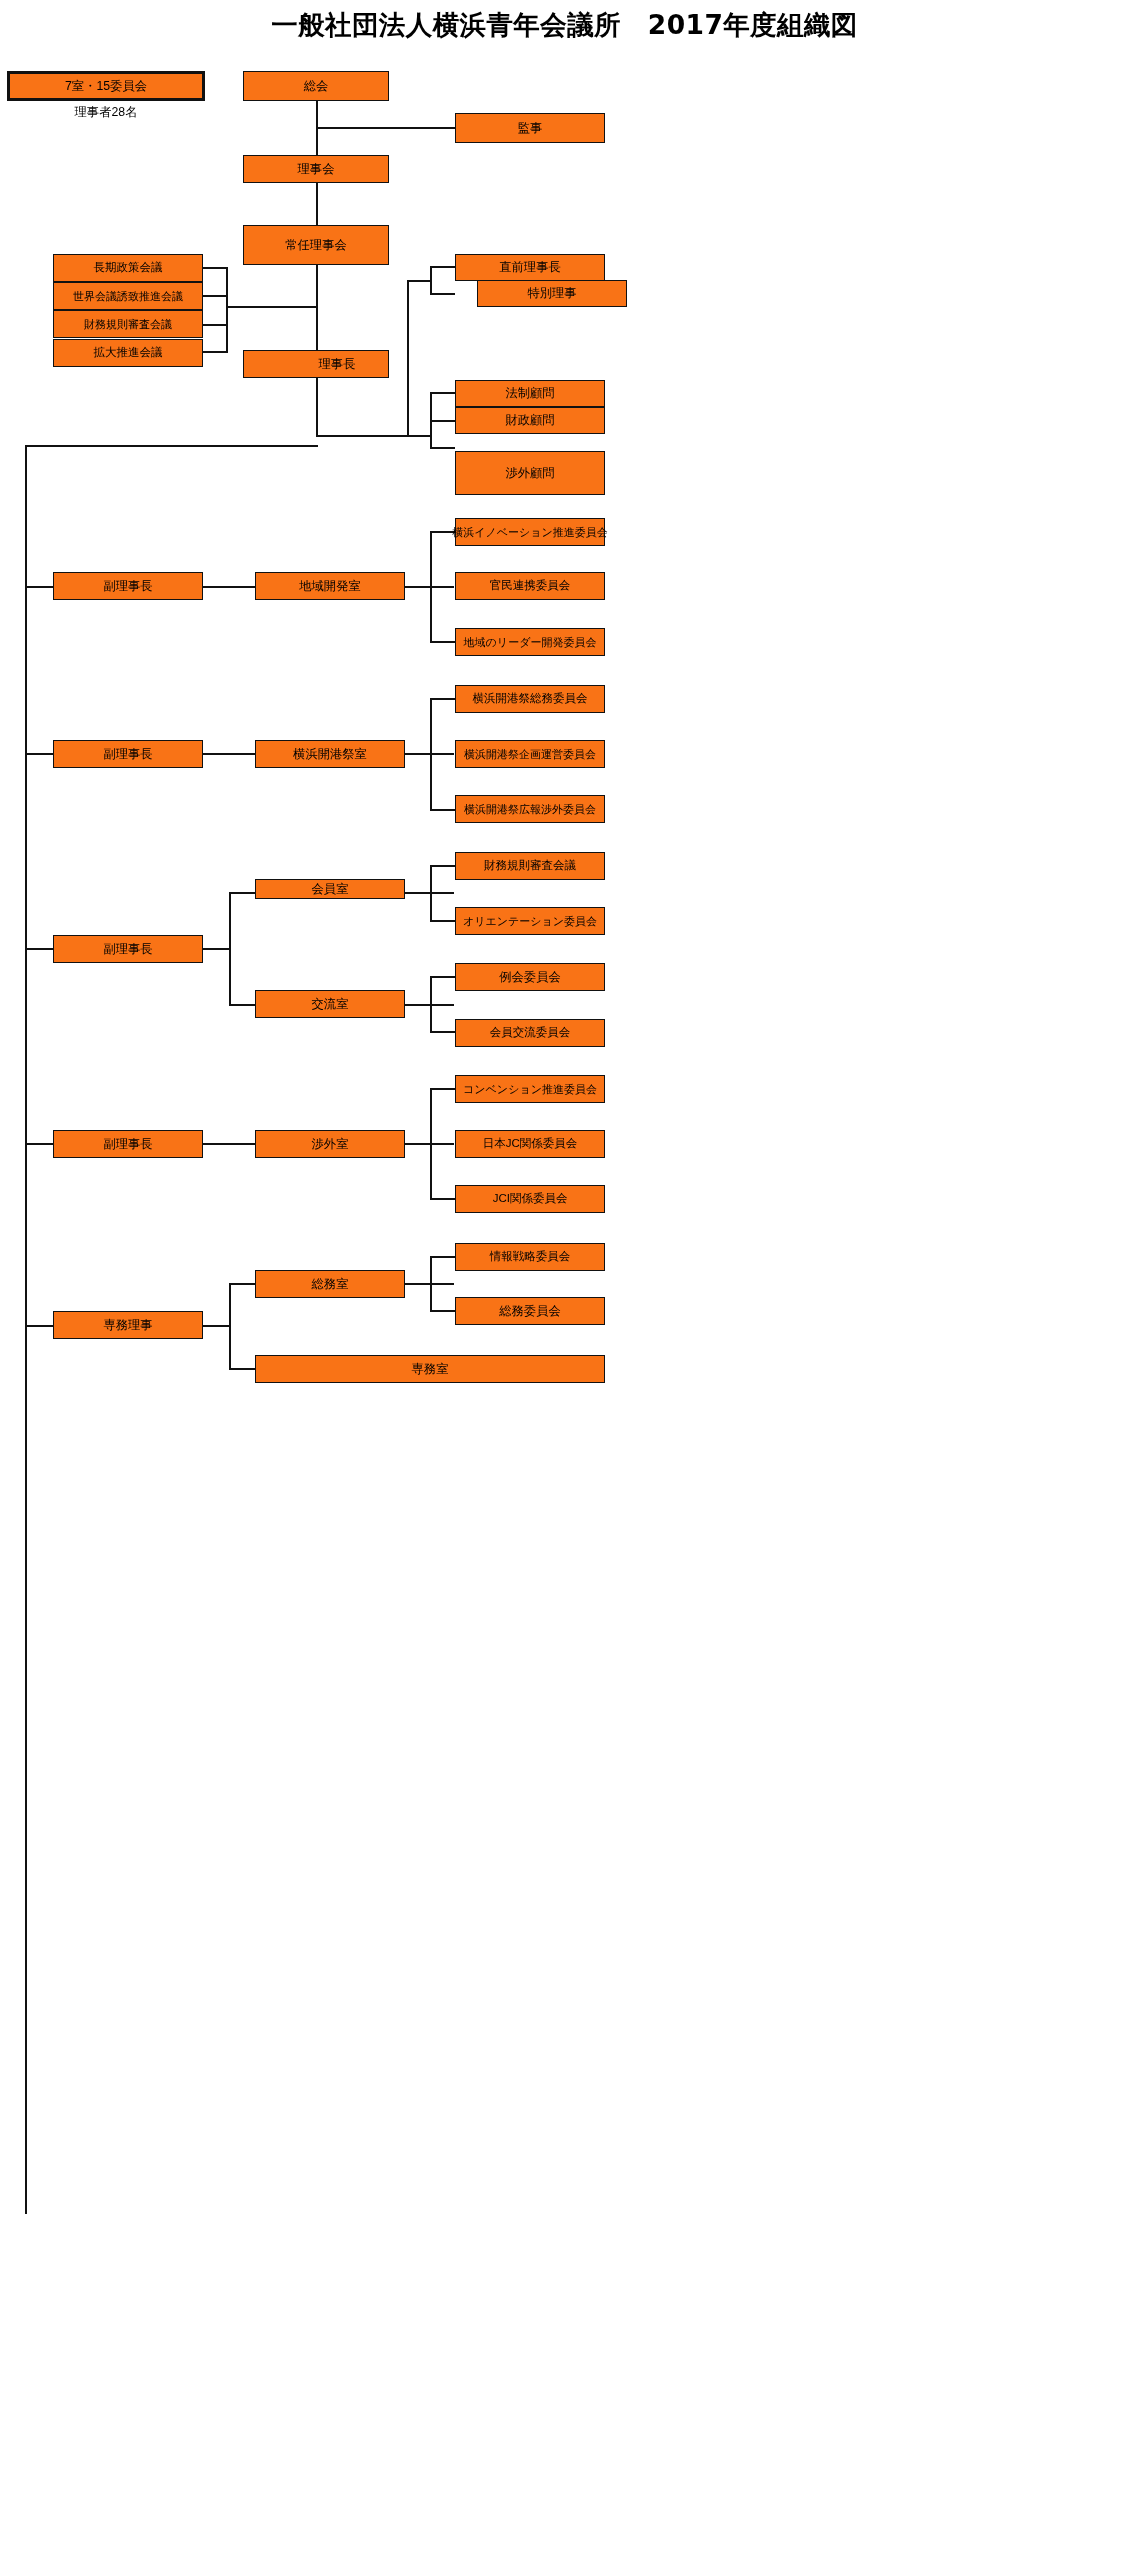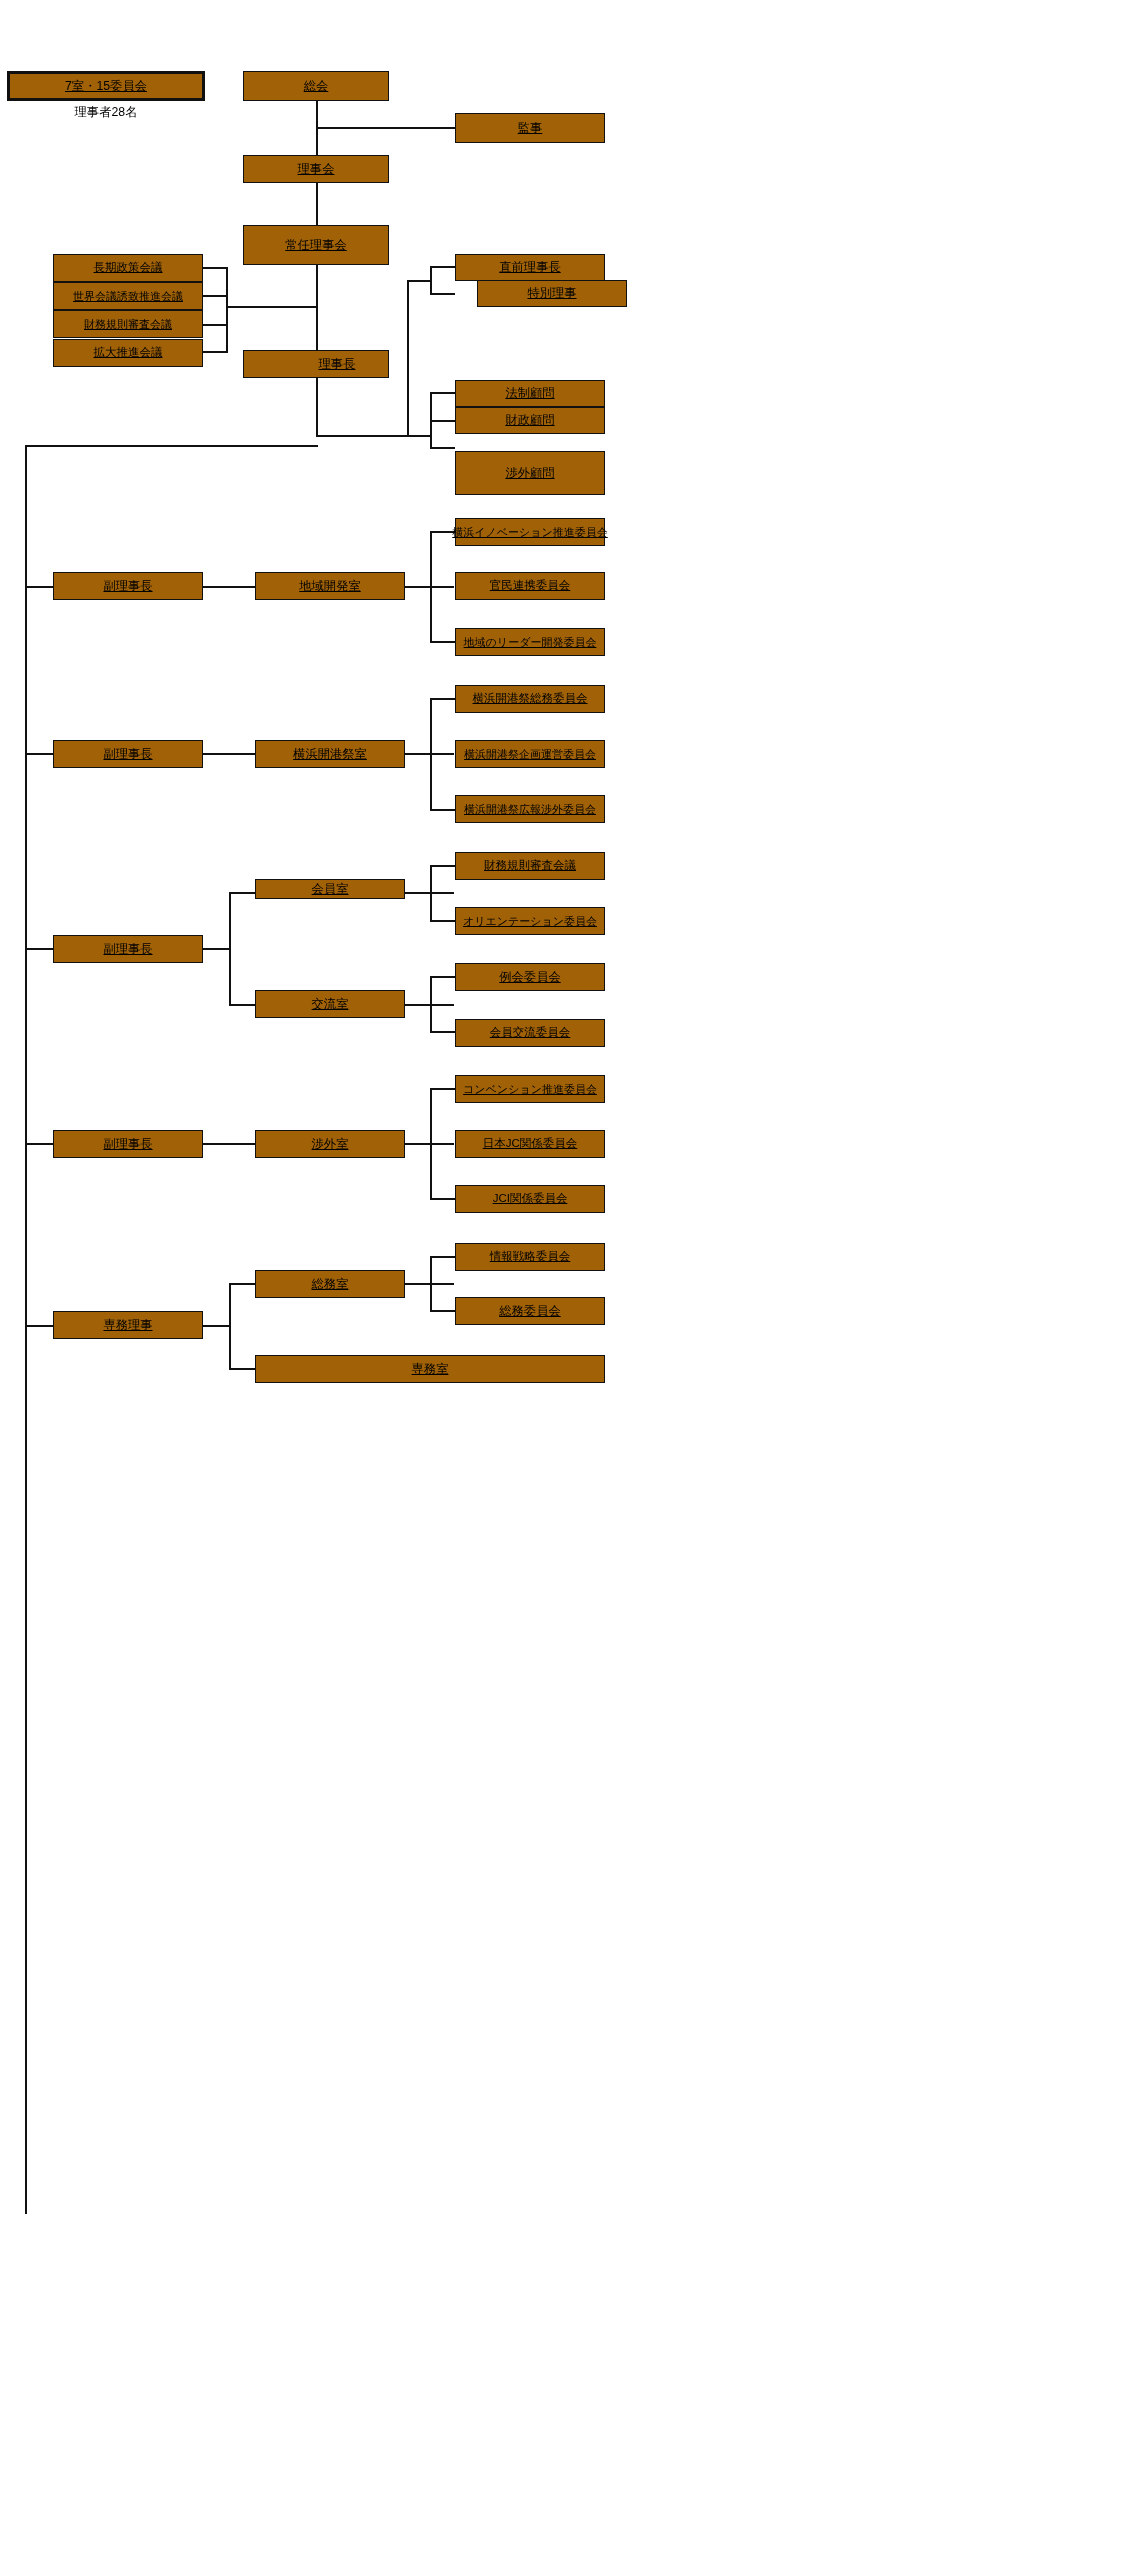--- a/index.html
+++ b/index.html
@@ -26,30 +26,29 @@
     font-size:26.5px;
     font-weight:bold;
     letter-spacing:0.4px;
     white-space:nowrap;
     font-family:"DejaVu Sans","Liberation Sans",sans-serif;
   }
   
   .box{
     position:absolute;
     box-sizing:border-box;
-    background:#a16207;
+    background:#f97316;
     border:1.8px solid #111;
     display:flex;
     align-items:center;
     justify-content:center;
     font-size:12.3px;
     line-height:1.15;
     white-space:nowrap;
     z-index:3;
-    text-decoration:underline;
   }
   .box.thick{ border-width:3.5px; }
   .box.sm{ font-size:11.5px; }
   .box.xs{ font-size:11px; }
   
   .plain{
     position:absolute;
     font-size:12.3px;
     text-align:center;
     white-space:nowrap;
@@ -62,20 +61,21 @@
     z-index:1;
   }
   .lnh{ height:1.8px; }
   .lnv{ width:1.8px; }
 </style>
 </head>
 <body>
 
 <div id="chart">
 
+  <div class="title">一般社団法人横浜青年会議所　2017年度組織図</div>
 
   <div class="box thick" style="left:7px; top:71px; width:198px; height:30px;">
     <span>7室・15委員会</span>
   </div>
   <div class="plain" style="left:7px; top:104px; width:198px;">理事者28名</div>
 
   <div class="box" style="left:243px; top:71px; width:146px; height:30px;">
     <span>総会</span>
   </div>
 

